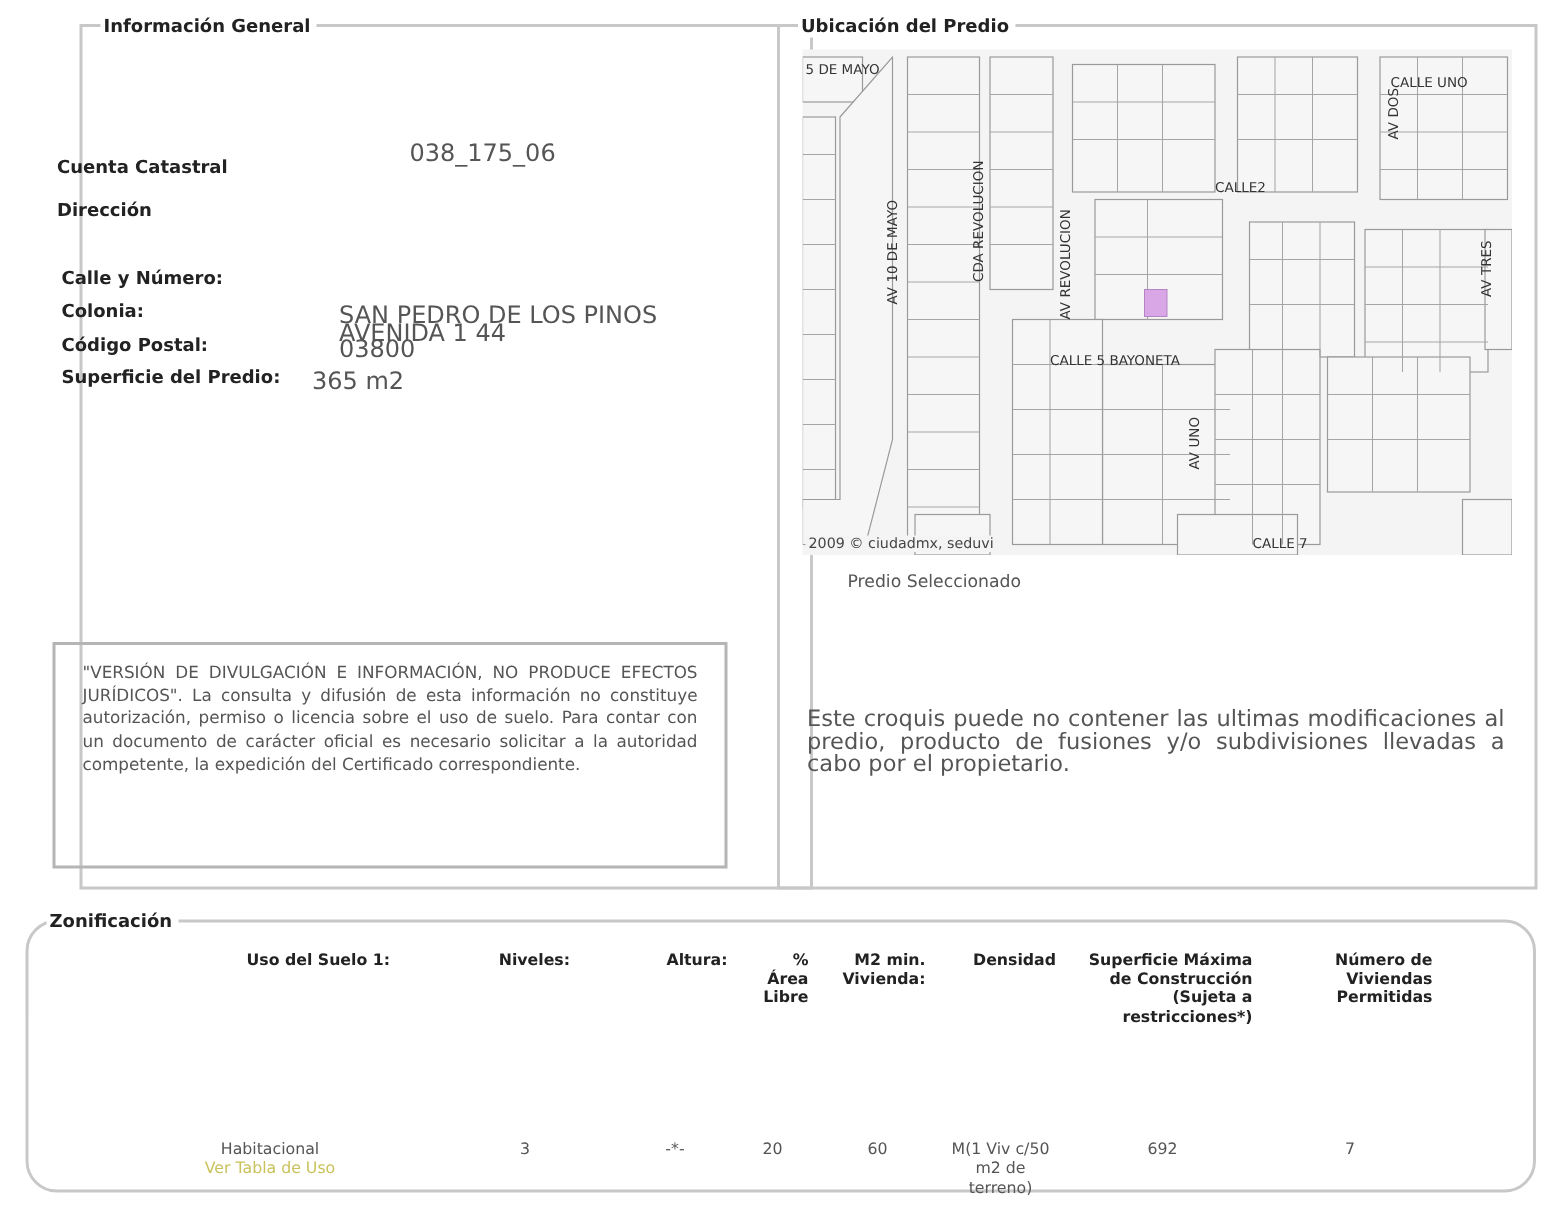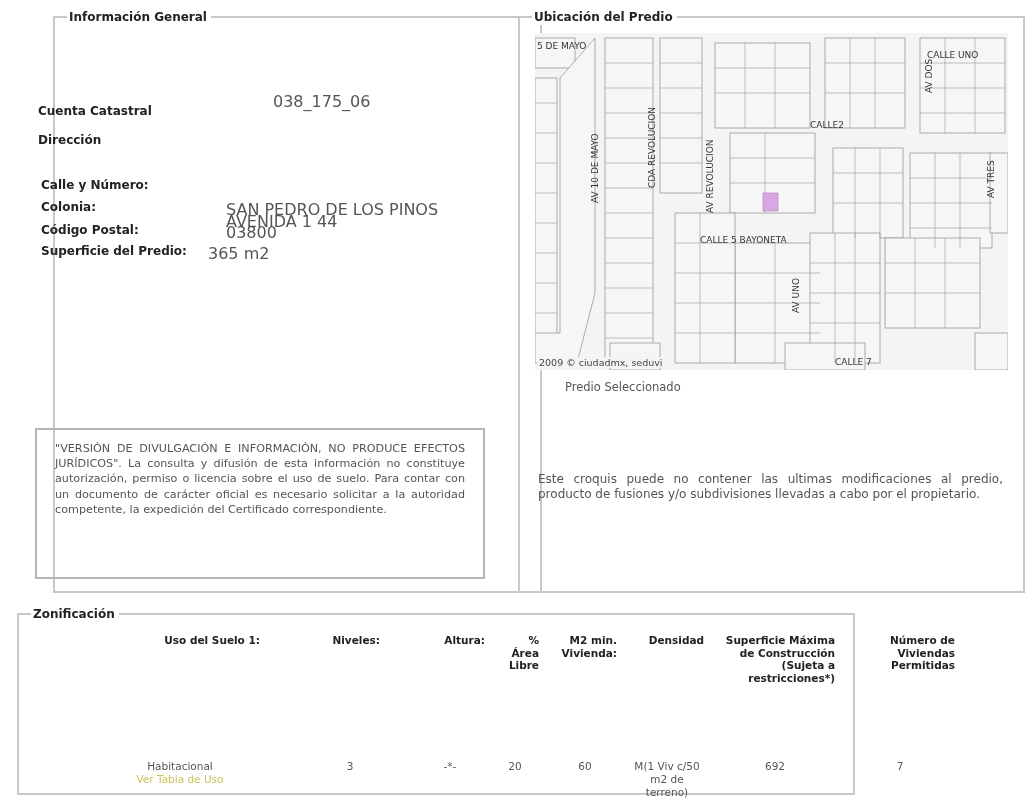--- a/index.html
+++ b/index.html
@@ -7,21 +7,21 @@
   .fs{position:absolute;border:2px solid #c8c8c8;box-sizing:border-box;}
   .legend{position:absolute;top:-9px;left:12px;background:#fff;padding:0 4px 0 2px;font-weight:bold;font-size:12px;color:#222;line-height:16px;}
   .lbl{position:absolute;font-weight:bold;font-size:12px;color:#222;}
   .val{position:absolute;font-size:16px;color:#555;}
   .notice{position:absolute;left:35px;top:428px;width:450px;height:151px;border:2px solid #b5b5b5;box-sizing:border-box;padding:11px 18px;font-size:11.2px;line-height:15.2px;color:#555;text-align:justify;}
   .map{position:absolute;left:535px;top:33px;width:473px;height:337px;background:#f4f4f4;overflow:hidden;}
   .map svg{position:absolute;left:0;top:0;}
   .mtext{font-family:"DejaVu Sans",sans-serif;font-size:9px;fill:#333;}
   .copy{position:absolute;left:537px;top:357px;font-size:9.5px;color:#444;background:#f4f4f4;padding:0 2px;}
   .caption{position:absolute;left:565px;top:380px;font-size:11.5px;color:#555;}
-  .croquis{position:absolute;left:538px;top:472px;width:465px;font-size:12px;line-height:15px;color:#555;text-align:justify;}
+  .croquis{position:absolute;left:538px;top:472px;width:465px;font-size:15px;line-height:15px;color:#555;text-align:justify;}
   .th{position:absolute;font-weight:bold;font-size:10.5px;color:#222;text-align:right;line-height:12.5px;}
   .td{position:absolute;font-size:10.5px;color:#555;text-align:center;line-height:13px;margin-top:40px;}
   .link{color:#c9c25a;cursor:pointer;display:block;}
 </style>
 </head>
 <body>
 
 <div class="fs" style="left:17px;top:16px;width:489px;height:577px;margin-left:36px;">
   <span class="legend">Información General</span>
 </div>
@@ -95,21 +95,21 @@
     <text class="mtext" transform="translate(178,180) rotate(-90)">AV REVOLUCION</text>
     <text class="mtext" transform="translate(397,60) rotate(-90)">AV DOS</text>
     <text class="mtext" transform="translate(459,165) rotate(-90)">AV TRES</text>
     <text class="mtext" transform="translate(264,280) rotate(-90)">AV UNO</text>
   </svg>
 </div>
 <span class="copy">2009 © ciudadmx, seduvi</span>
 <span class="caption">Predio Seleccionado</span>
 <div class="croquis">Este croquis puede no contener las ultimas modificaciones al predio, producto de fusiones y/o subdivisiones llevadas a cabo por el propietario.</div>
 
-<div class="fs" style="left:17px;top:613px;width:838px;height:182px;">
+<div class="fs" style="left:17px;top:613px;width:1007px;height:182px;border-radius:21px;">
   <span class="legend">Zonificación</span>
 </div>
 
 <div class="th" style="left:100px;top:634px;width:160px;">Uso del Suelo 1:</div>
 <div class="th" style="left:300px;top:634px;width:80px;">Niveles:</div>
 <div class="th" style="left:415px;top:634px;width:70px;">Altura:</div>
 <div class="th" style="left:503px;top:634px;width:36px;">% Área Libre</div>
 <div class="th" style="left:547px;top:634px;width:70px;">M2 min. Vivienda:</div>
 <div class="th" style="left:624px;top:634px;width:80px;">Densidad</div>
 <div class="th" style="left:715px;top:634px;width:120px;">Superficie Máxima de Construcción (Sujeta a restricciones*)</div>

